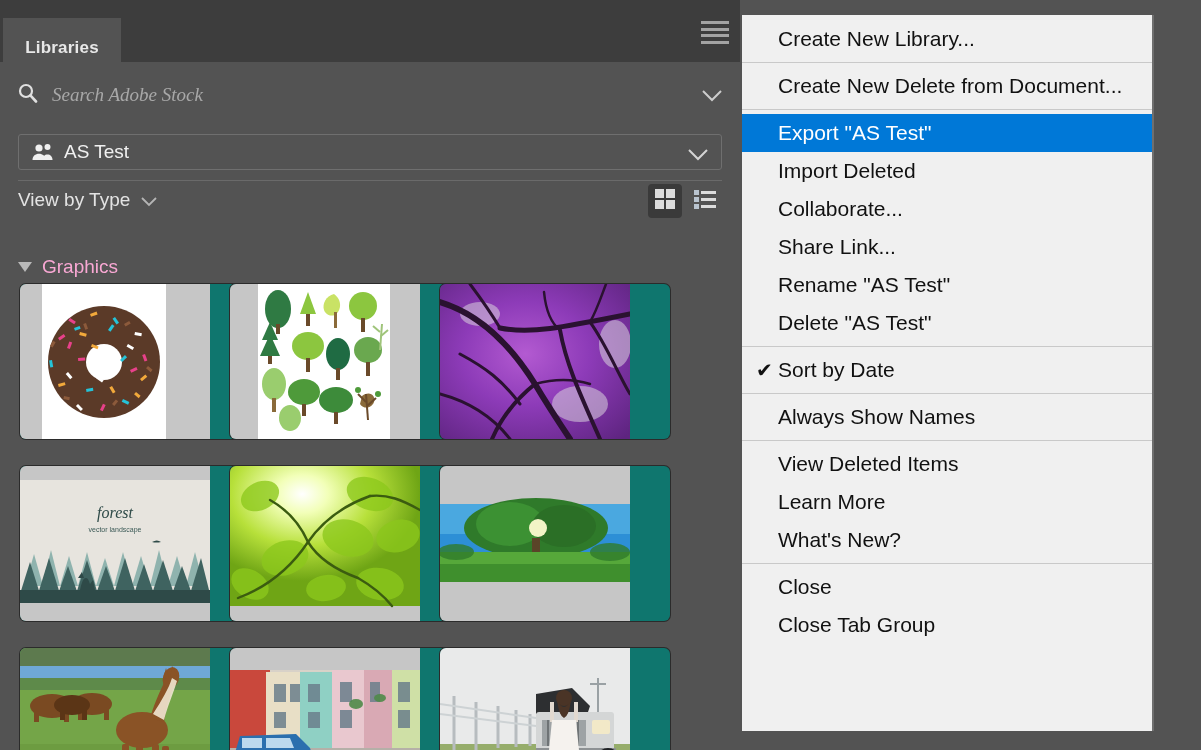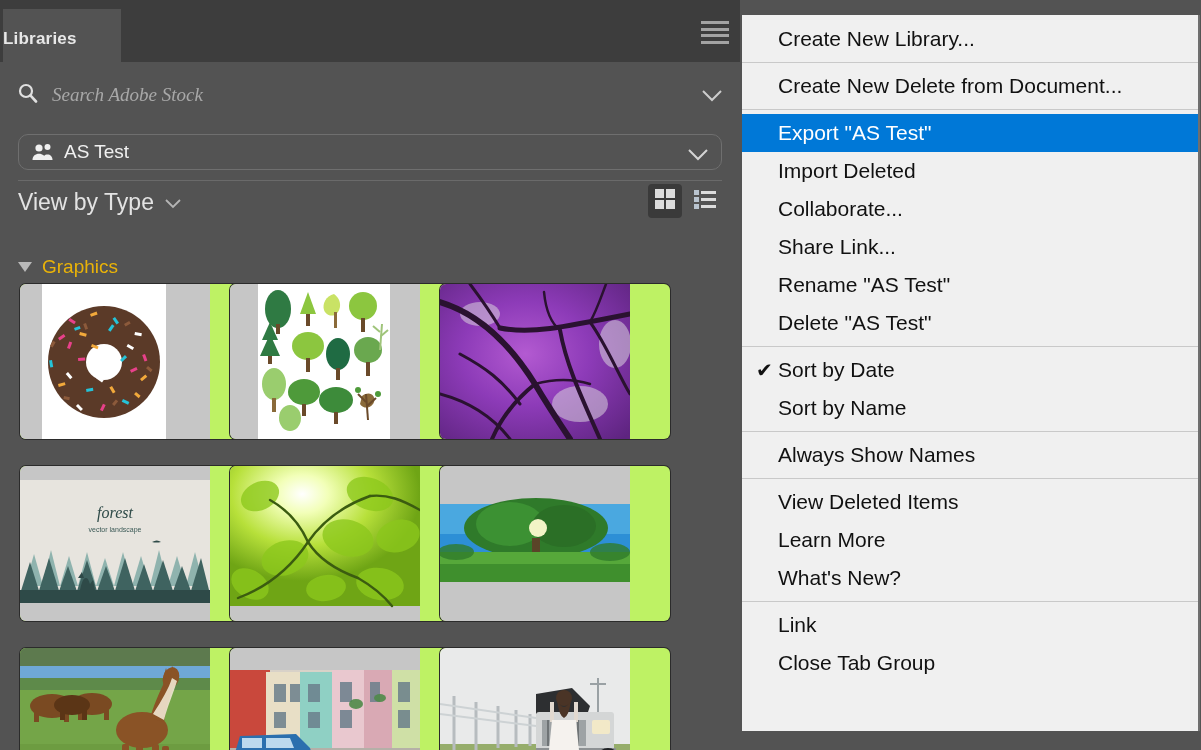--- a/index.html
+++ b/index.html
@@ -9,73 +9,73 @@
     font-family:"Liberation Sans", sans-serif;
     -webkit-font-smoothing:antialiased;
   }
   #root{position:relative;width:1201px;height:750px;}
 
   
   .panel{position:absolute;left:0;top:0;width:740px;height:750px;background:#535353;}
 
   .tabbar{position:absolute;left:0;top:0;width:740px;height:62px;background:#3d3d3d;}
   .tab{
-    position:absolute;left:3px;top:9px;width:118px;height:59px;
+    position:absolute;left:3px;top:18px;width:118px;height:59px;
     background:#535353;
-    display:flex;align-items:center;justify-content:flex-start;
+    display:flex;align-items:center;justify-content:center;
   }
   .tab-label{color:#e8e8e8;font-size:17px;font-weight:bold;letter-spacing:.2px;}
   .hamburger{position:absolute;right:11px;top:18px;width:28px;height:26px;cursor:pointer;
     display:flex;flex-direction:column;justify-content:space-between;padding-top:3px;box-sizing:border-box;}
   .hamburger i{display:block;height:3px;background:#a3a3a3;border-radius:0;}
 
   .searchrow{position:absolute;left:0;top:62px;width:740px;height:62px;}
   .search-icon{position:absolute;left:18px;top:21px;width:20px;height:20px;}
   .search-input{
     position:absolute;left:50px;top:18px;width:630px;height:28px;
     background:transparent;border:0;outline:none;
     color:#cfcfcf;font-size:19px;
     font-family:"Liberation Serif", serif;
   }
   .search-input::placeholder{color:#a8a8a8;font-style:italic;opacity:1;}
   .search-chevron{position:absolute;right:17px;top:26px;}
   .search-underline{position:absolute;left:18px;right:18px;top:118px;height:1px;background:#6a6a6a;}
 
   .libselect{
     position:absolute;left:18px;top:134px;width:704px;height:36px;
-    box-sizing:border-box;border:1px solid #6f6f6f;border-radius:10px;background:#535353;
+    box-sizing:border-box;border:1px solid #6f6f6f;border-radius:3px;background:#535353;
     display:flex;align-items:center;cursor:pointer;
   }
   .lib-people-icon{margin-left:12px;width:24px;height:20px;flex:0 0 auto;}
   .lib-name{color:#f0f0f0;font-size:19px;margin-left:9px;}
   .lib-chevron{position:absolute;right:12px;top:12px;}
 
   .viewrow{position:absolute;left:0;top:180px;width:740px;height:48px;}
   .viewby{position:absolute;left:18px;top:9px;display:flex;align-items:center;cursor:pointer;}
-  .viewby-label{color:#e3e3e3;font-size:23px;}
+  .viewby-label{color:#e3e3e3;font-size:19px;}
   .viewby-chev{margin-left:10px;margin-top:3px;}
 
   .viewtoggle{position:absolute;right:18px;top:4px;display:flex;gap:6px;align-items:center;}
   .vt-btn{width:34px;height:34px;border-radius:4px;display:flex;align-items:center;justify-content:center;cursor:pointer;}
   .vt-btn.active{background:#3a3a3a;}
 
   .section-head{position:absolute;left:0;top:250px;width:740px;height:34px;display:flex;align-items:center;cursor:pointer;}
   .tri{width:0;height:0;border-left:7px solid transparent;border-right:7px solid transparent;border-top:10px solid #b9b9b9;margin-left:18px;}
-  .sec-label{color:#eab308;font-size:19px;margin-left:10px;}
+  .sec-label{color:#f9a8d4;font-size:19px;margin-left:10px;}
 
   .grid{position:absolute;left:20px;top:284px;width:700px;}
   .thumb{
     position:absolute;width:230px;height:155px;border-radius:6px;
-    background:#bef264;overflow:hidden;box-shadow:0 0 0 1px #2b2b2b;
+    background:#0f766e;overflow:hidden;box-shadow:0 0 0 1px #2b2b2b;
   }
   .thumb .art{position:absolute;left:0;top:0;width:100%;height:100%;overflow:hidden;}
 
   
   .menu{
-    position:absolute;left:742px;top:15px;width:458px;height:716px;
+    position:absolute;left:742px;top:15px;width:412px;height:716px;
     background:#f0f0f0;box-sizing:border-box;
     border-right:2px solid #6f6f6f;
     font-family:"Liberation Sans", sans-serif;
   }
   .mi{
     position:relative;height:38px;display:flex;align-items:center;cursor:default;
     color:#111;font-size:21px;
   }
   .mi .mlabel{margin-left:36px;}
   .mi.checked .check{position:absolute;left:14px;top:7px;color:#111;font-size:20px;line-height:24px;}
@@ -574,39 +574,36 @@
         <span class="mlabel">Rename "AS Test"</span>
       </div>
       <div class="mi">
         <span class="mlabel">Delete "AS Test"</span>
       </div>
       <div class="sep"></div>
       <div class="mi checked">
         <span class="check">✔</span>
         <span class="mlabel">Sort by Date</span>
       </div>
-      <div class="mi">
-        <span class="mlabel">Sort by Name</span>
-      </div>
       <div class="sep"></div>
       <div class="mi">
         <span class="mlabel">Always Show Names</span>
       </div>
       <div class="sep"></div>
       <div class="mi">
         <span class="mlabel">View Deleted Items</span>
       </div>
       <div class="mi">
         <span class="mlabel">Learn More</span>
       </div>
       <div class="mi">
         <span class="mlabel">What's New?</span>
       </div>
       <div class="sep"></div>
       <div class="mi">
-        <span class="mlabel">Link</span>
+        <span class="mlabel">Close</span>
       </div>
       <div class="mi">
         <span class="mlabel">Close Tab Group</span>
       </div>
     </div>
 
 </div>
 
 </body></html>

